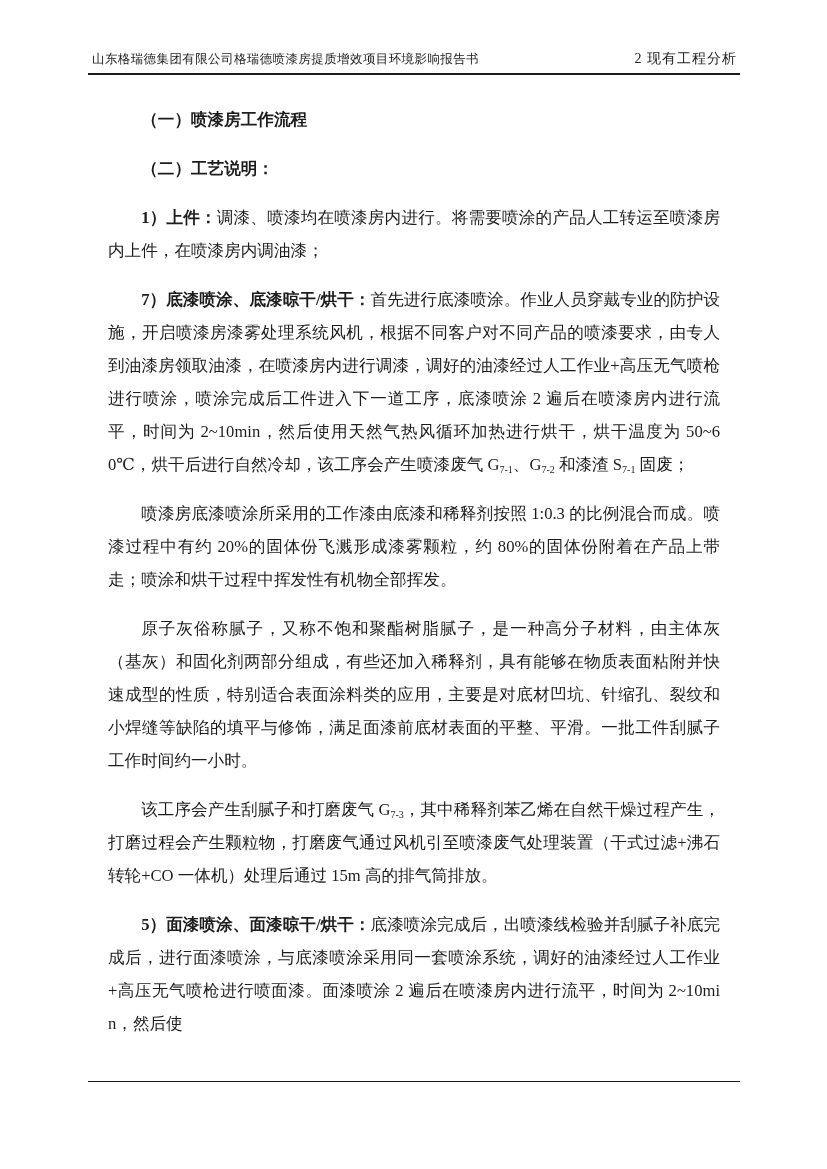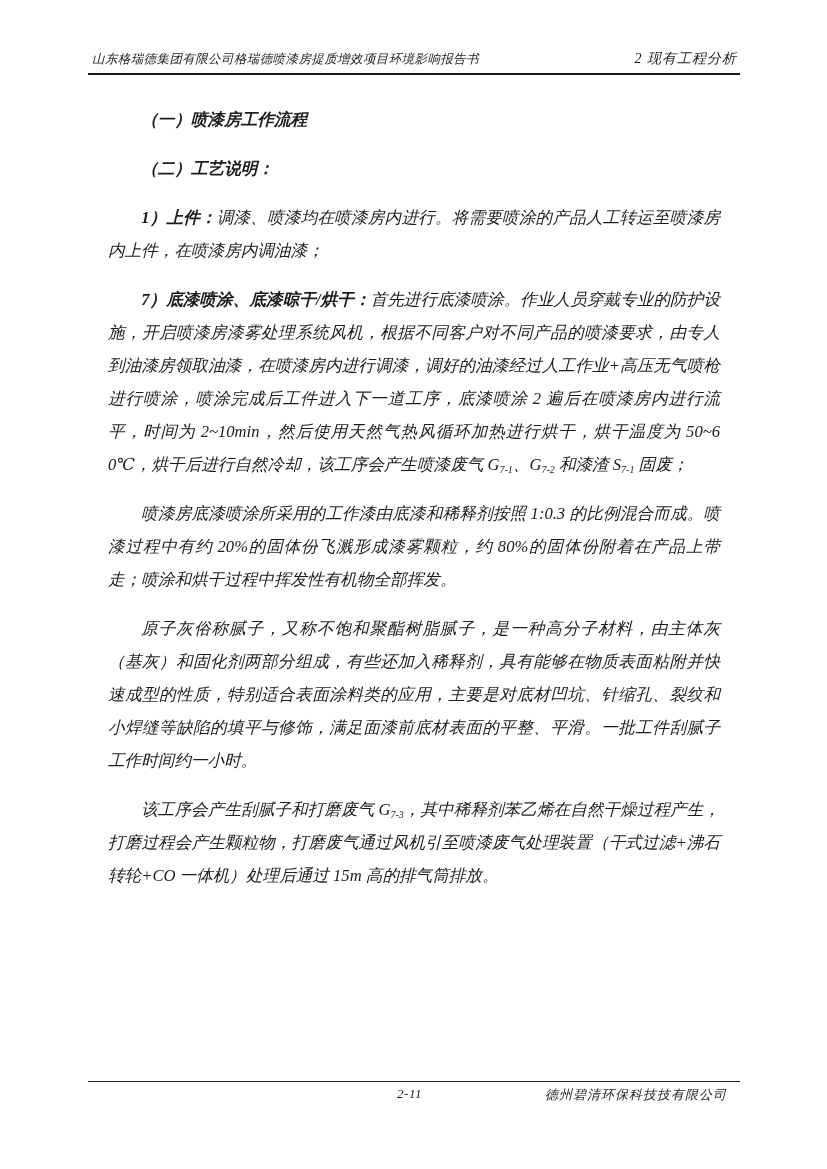--- a/index.html
+++ b/index.html
@@ -5,21 +5,20 @@
   html, body { margin: 0; padding: 0; background: #ffffff; }
   .page {
     position: relative;
     width: 827px;
     height: 1169px;
     margin: 0 auto;
     background: #ffffff;
     font-family: "Liberation Serif", "DejaVu Serif", serif;
     color: #1c1c1c;
     overflow: hidden;
-    font-style: italic;
   }
   
   .hdr {
     position: absolute;
     left: 92px; right: 90px; top: 50px;
     display: flex;
     justify-content: space-between;
     align-items: baseline;
   }
   .hdr-left  { font-size: 12.5px; letter-spacing: 0.4px; }
@@ -89,21 +88,18 @@
   <div class="hdr-rule"></div>
 
   <main class="doc" id="doc-body">
       <p class="heading"><span class="b">（一）喷漆房工作流程</span></p>
       <p class="heading"><span class="b">（二）工艺说明：</span></p>
       <p class="body"><span class="b">1）上件：</span><span>调漆、喷漆均在喷漆房内进行。将需要喷涂的产品人工转运至喷漆房内上件，在喷漆房内调油漆；</span></p>
       <p class="body"><span class="b">7）底漆喷涂、底漆晾干/烘干：</span><span>首先进行底漆喷涂。作业人员穿戴专业的防护设施，开启喷漆房漆雾处理系统风机，根据不同客户对不同产品的喷漆要求，由专人到油漆房领取油漆，在喷漆房内进行调漆，调好的油漆经过人工作业+高压无气喷枪进行喷涂，喷涂完成后工件进入下一道工序，底漆喷涂 2 遍后在喷漆房内进行流平，时间为 2~10min，然后使用天然气热风循环加热进行烘干，烘干温度为 50~60℃，烘干后进行自然冷却，该工序会产生喷漆废气 G</span><sub>7-1</sub><span>、G</span><sub>7-2</sub><span> 和漆渣 S</span><sub>7-1</sub><span> 固废；</span></p>
       <p class="body"><span>喷漆房底漆喷涂所采用的工作漆由底漆和稀释剂按照 1:0.3 的比例混合而成。喷漆过程中有约 20%的固体份飞溅形成漆雾颗粒，约 80%的固体份附着在产品上带走；喷涂和烘干过程中挥发性有机物全部挥发。</span></p>
       <p class="body"><span>原子灰俗称腻子，又称不饱和聚酯树脂腻子，是一种高分子材料，由主体灰（基灰）和固化剂两部分组成，有些还加入稀释剂，具有能够在物质表面粘附并快速成型的性质，特别适合表面涂料类的应用，主要是对底材凹坑、针缩孔、裂纹和小焊缝等缺陷的填平与修饰，满足面漆前底材表面的平整、平滑。一批工件刮腻子工作时间约一小时。</span></p>
       <p class="body"><span>该工序会产生刮腻子和打磨废气 G</span><sub>7-3</sub><span>，其中稀释剂苯乙烯在自然干燥过程产生，打磨过程会产生颗粒物，打磨废气通过风机引至喷漆废气处理装置（干式过滤+沸石转轮+CO 一体机）处理后通过 15m 高的排气筒排放。</span></p>
+      <p class="body"><span class="b">5）面漆喷涂、面漆晾干/烘干：</span><span>底漆喷涂完成后，出喷漆线检验并刮腻子补底完成后，进行面漆喷涂，与底漆喷涂采用同一套喷涂系统，调好的油漆经过人工作业+高压无气喷枪进行喷面漆。面漆喷涂 2 遍后在喷漆房内进行流平，时间为 2~10min，然后使</span></p>
     </main>
 
   <div class="ftr-rule"></div>
-  <footer class="ftr">
-    <span class="pageno">2-11</span>
-    <span class="company">德州碧清环保科技技有限公司</span>
-  </footer>
 
 </div>
 
 </body></html>

